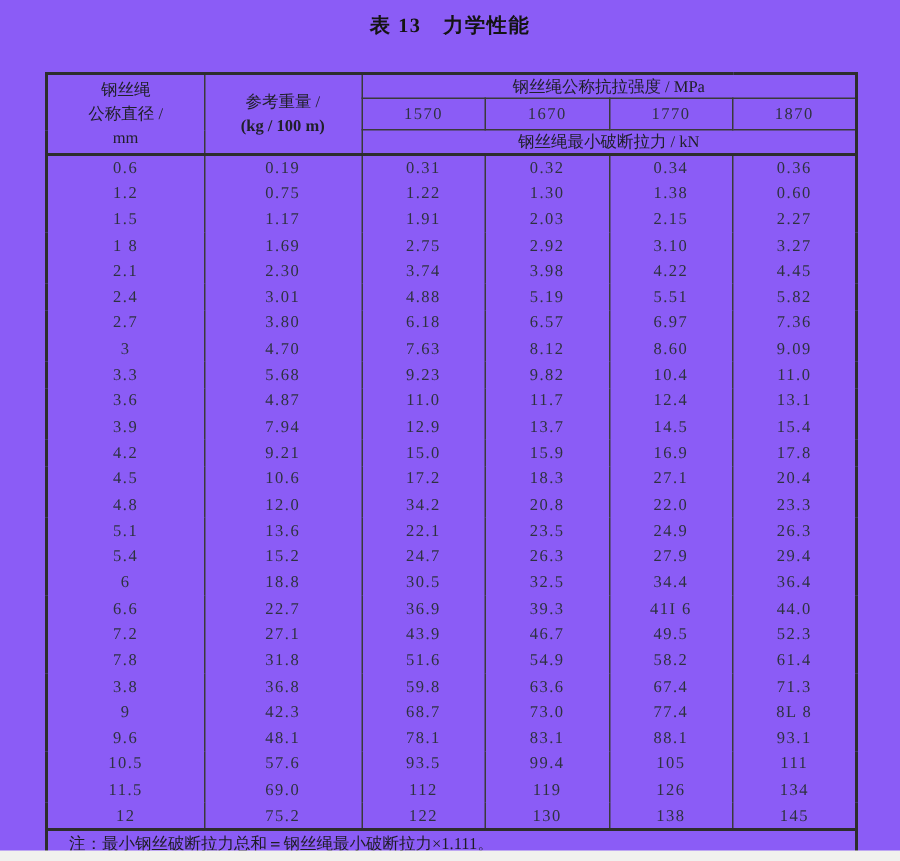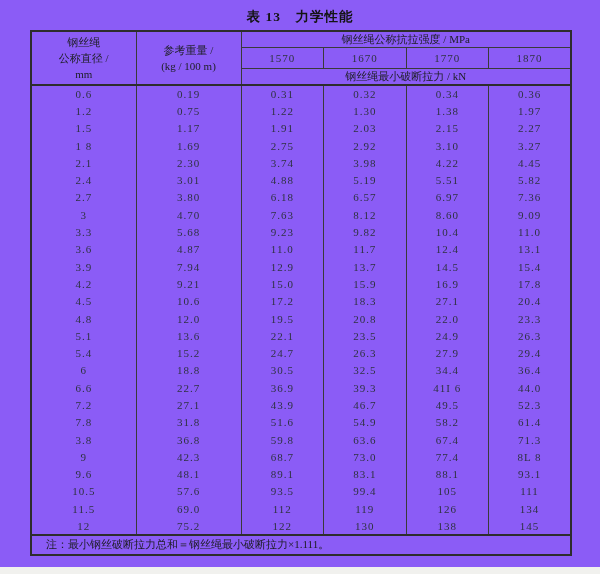--- a/index.html
+++ b/index.html
@@ -28,42 +28,42 @@
     left: 0;
     width: 100%;
     text-align: center;
     font-weight: bold;
     font-size: 13.5px;
     letter-spacing: 1px;
     color: #141414;
   }
   .table-wrap {
     position: absolute;
-    top: 30px;
+    top: 48px;
     left: 30px;
     width: 540px;
     border-radius: 18px;
   }
   table {
     width: 540px;
     border-collapse: collapse;
     table-layout: fixed;
   }
   table, th, td { border-color: #3a3a3a; }
   table { border: 2px solid #2d2d2d; }
   thead td {
     border: 1px solid #3a3a3a;
     text-align: center;
     vertical-align: middle;
     font-size: 11px;
     color: #20202a;
   }
   thead { border-bottom: 2px solid #2d2d2d; }
   .hdr-line { line-height: 16px; }
-  .hdr-small { font-size: 11px; }
+  .hdr-small { font-size: 11px; font-weight: bold; }
   .grade-row td { height: 21px; letter-spacing: 1px; color: #2e3240; }
   tbody td {
     height: 17.3px;
     text-align: center;
     vertical-align: middle;
     font-size: 11px;
     letter-spacing: 1px;
     color: #2e3240;
     border: none;
   }
@@ -126,21 +126,21 @@
             <td>0.32</td>
             <td>0.34</td>
             <td>0.36</td>
           </tr>
           <tr>
             <td>1.2</td>
             <td>0.75</td>
             <td>1.22</td>
             <td>1.30</td>
             <td>1.38</td>
-            <td>1.97</td>
+            <td>0.60</td>
           </tr>
           <tr>
             <td>1.5</td>
             <td>1.17</td>
             <td>1.91</td>
             <td>2.03</td>
             <td>2.15</td>
             <td>2.27</td>
           </tr>
           <tr>
@@ -219,21 +219,21 @@
             <td>4.5</td>
             <td>10.6</td>
             <td>17.2</td>
             <td>18.3</td>
             <td>27.1</td>
             <td>20.4</td>
           </tr>
           <tr>
             <td>4.8</td>
             <td>12.0</td>
-            <td>19.5</td>
+            <td>34.2</td>
             <td>20.8</td>
             <td>22.0</td>
             <td>23.3</td>
           </tr>
           <tr>
             <td>5.1</td>
             <td>13.6</td>
             <td>22.1</td>
             <td>23.5</td>
             <td>24.9</td>
@@ -291,21 +291,21 @@
             <td>9</td>
             <td>42.3</td>
             <td>68.7</td>
             <td>73.0</td>
             <td>77.4</td>
             <td>8L 8</td>
           </tr>
           <tr>
             <td>9.6</td>
             <td>48.1</td>
-            <td>89.1</td>
+            <td>78.1</td>
             <td>83.1</td>
             <td>88.1</td>
             <td>93.1</td>
           </tr>
           <tr>
             <td>10.5</td>
             <td>57.6</td>
             <td>93.5</td>
             <td>99.4</td>
             <td>105</td>

